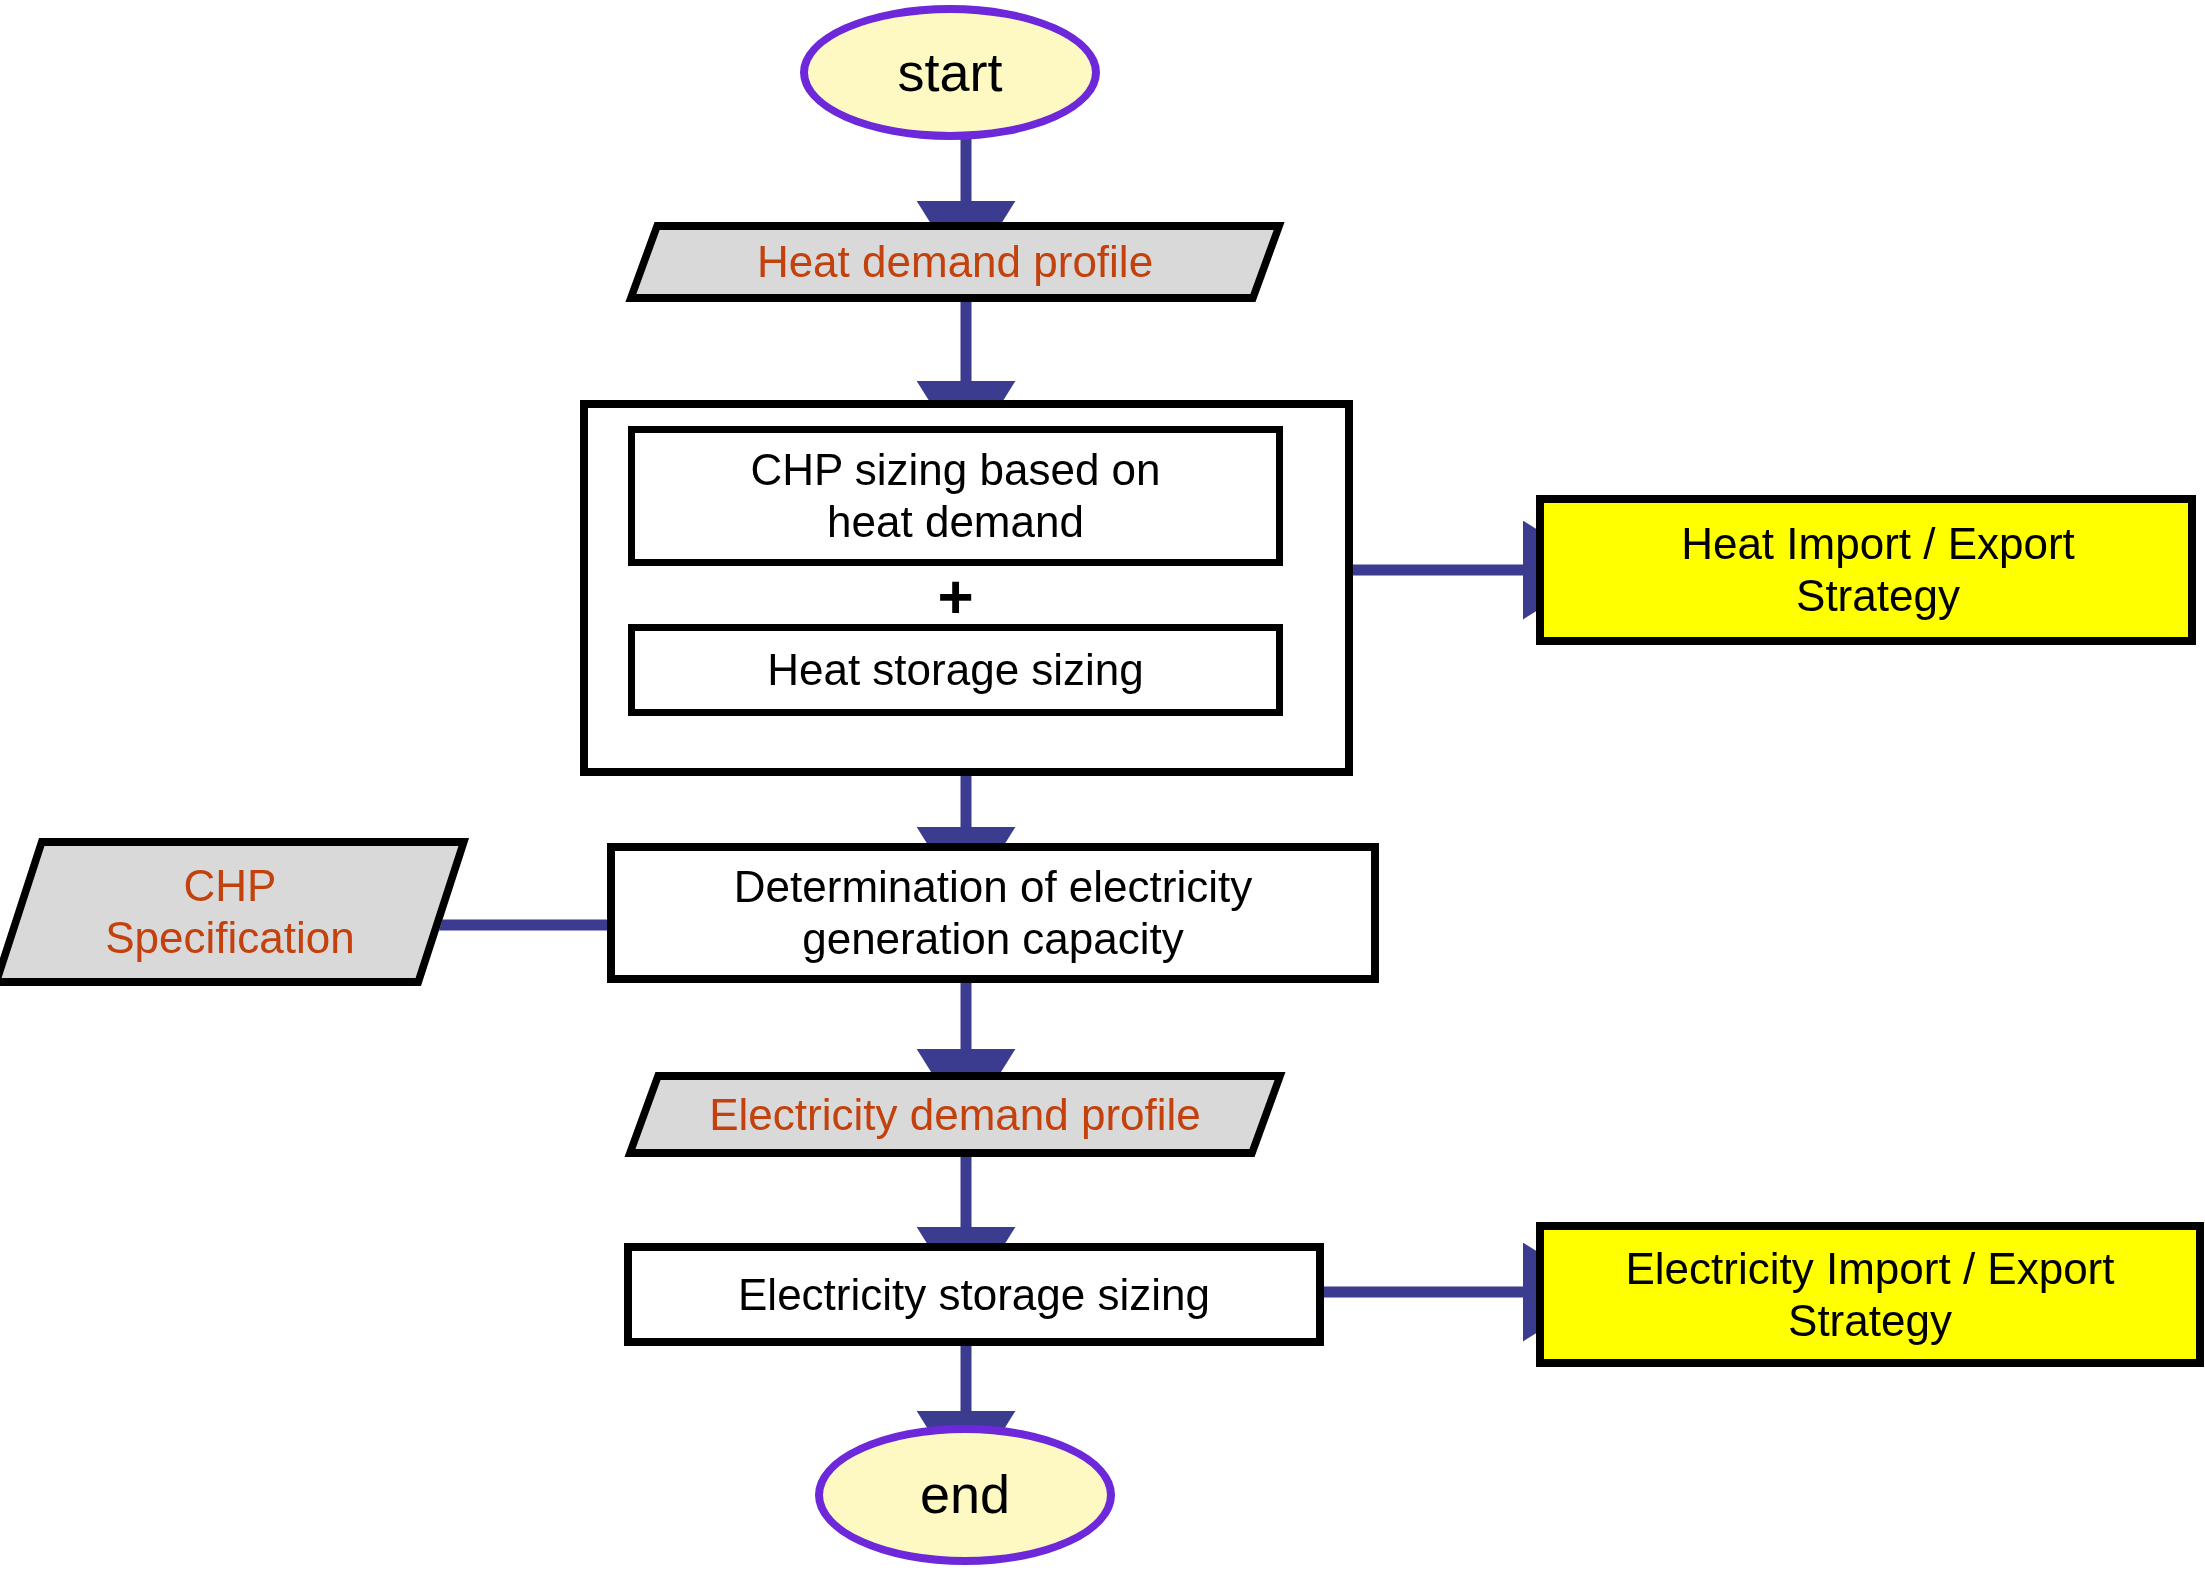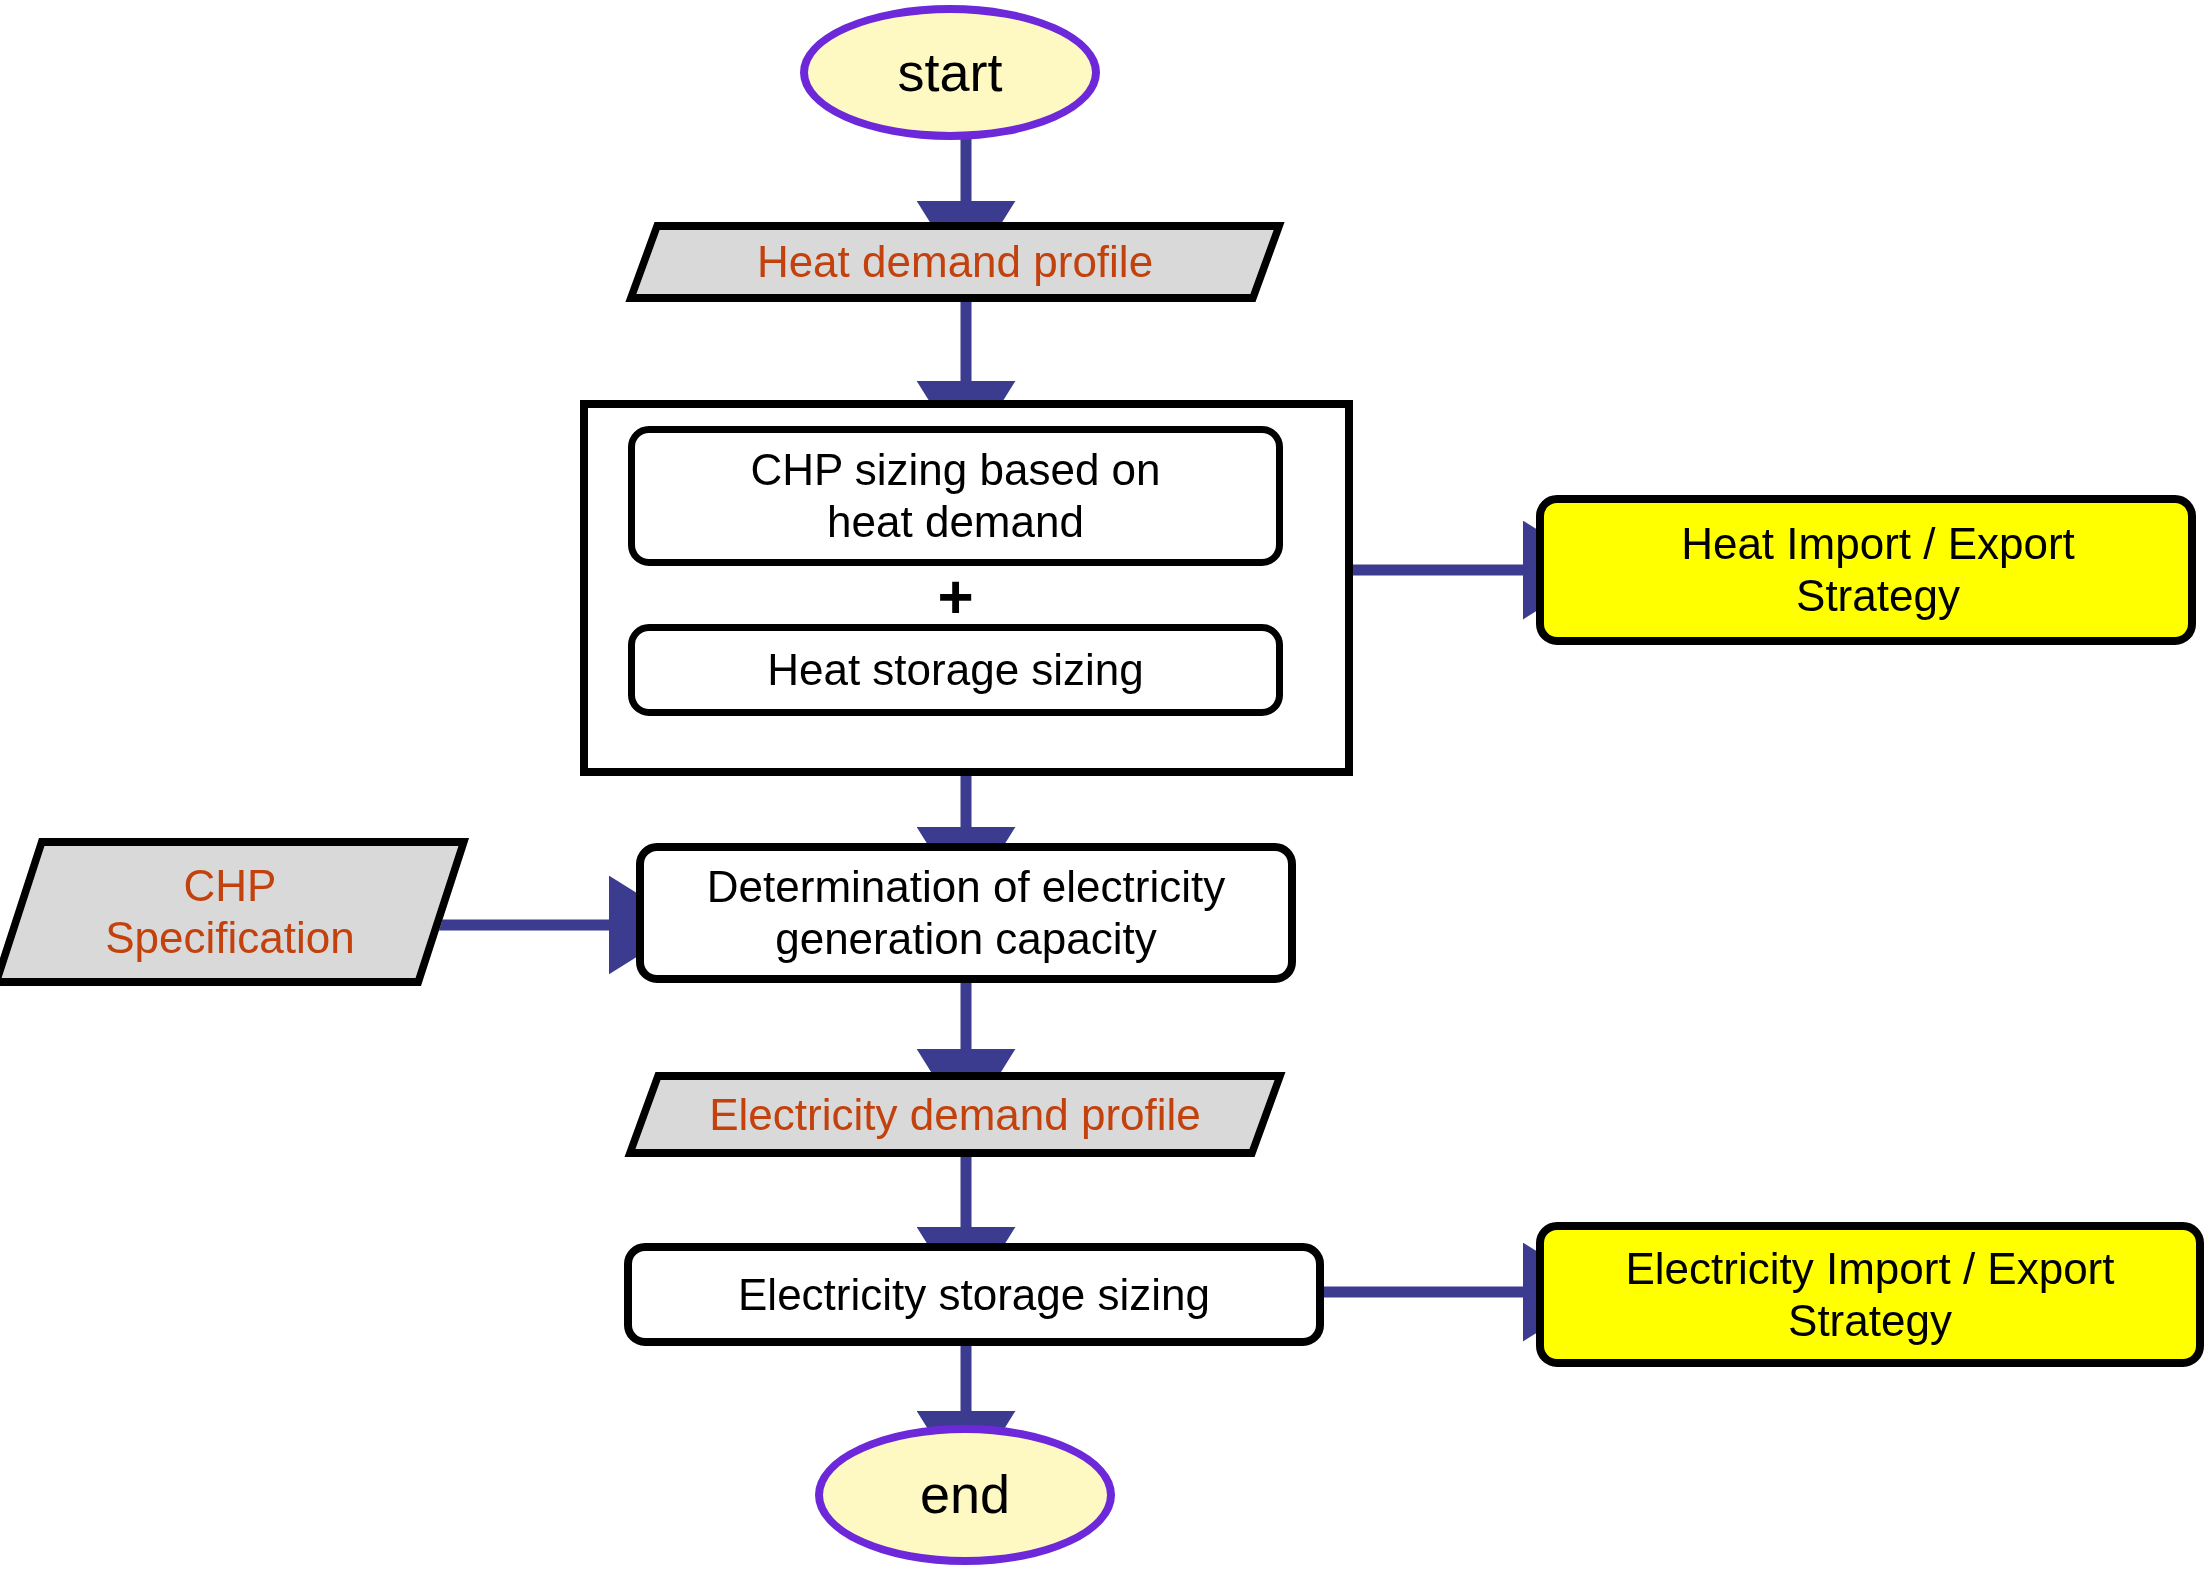--- a/index.html
+++ b/index.html
@@ -19,21 +19,20 @@
   }
   .node {
     position: absolute;
     box-sizing: border-box;
     display: flex;
     align-items: center;
     justify-content: center;
     text-align: center;
     color: #000000;
     line-height: 1.18;
-    border-radius: 21px;
   }
 
   
   .terminator {
     border: 8px solid #6d28d9;
     border-radius: 50%;
     background: #fef9c3;
     font-size: 54px;
   }
 
@@ -175,21 +174,21 @@
   <div class="data-shape" style="left:15px; top:838px; width:430px; height:148px;">
     <div class="skewbg"></div>
     <div class="data-label">
       <div>
         <div>CHP</div>
         <div>Specification</div>
       </div>
     </div>
   </div>
 
-  <div class="node process" style="left:636px; top:843px; width:660px; height:140px;">
+  <div class="node process" style="left:607px; top:843px; width:772px; height:140px;">
     <div>
       <div>Determination of electricity</div>
       <div>generation capacity</div>
     </div>
   </div>
 
   <div class="data-shape wide" style="left:640px; top:1072px; width:630px; height:85px;">
     <div class="skewbg"></div>
     <div class="data-label">Electricity demand profile</div>
   </div>

